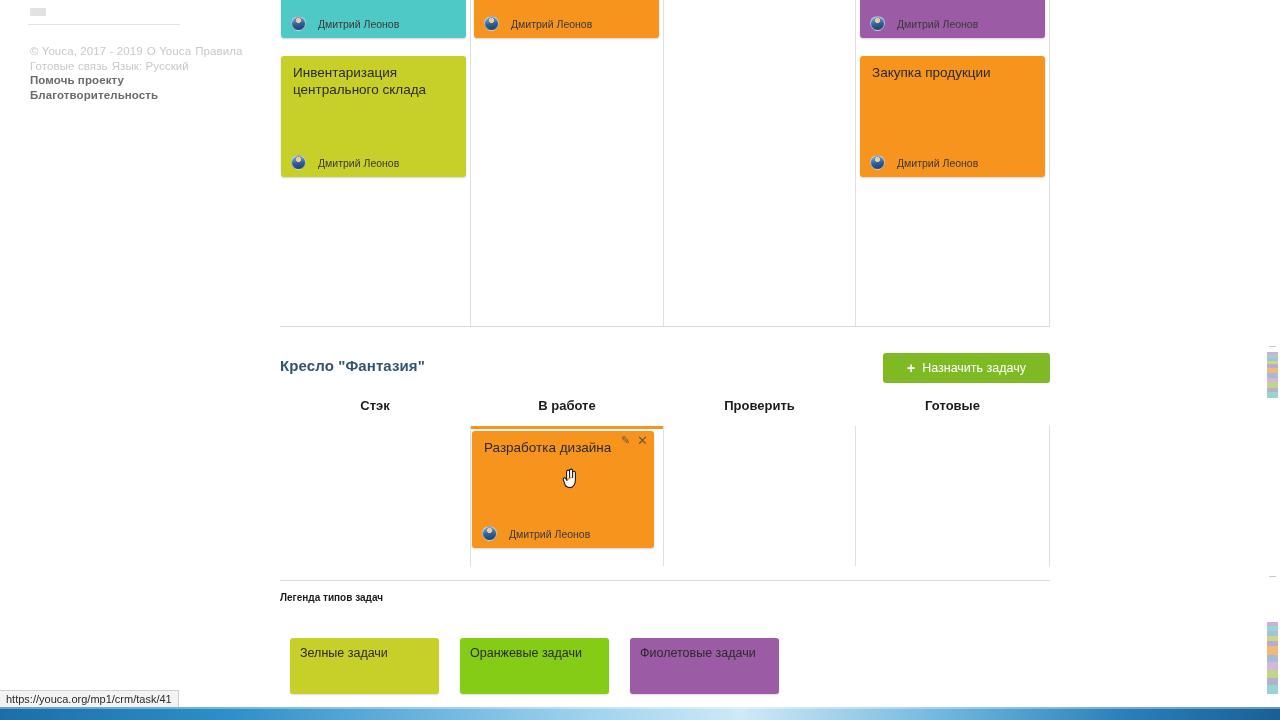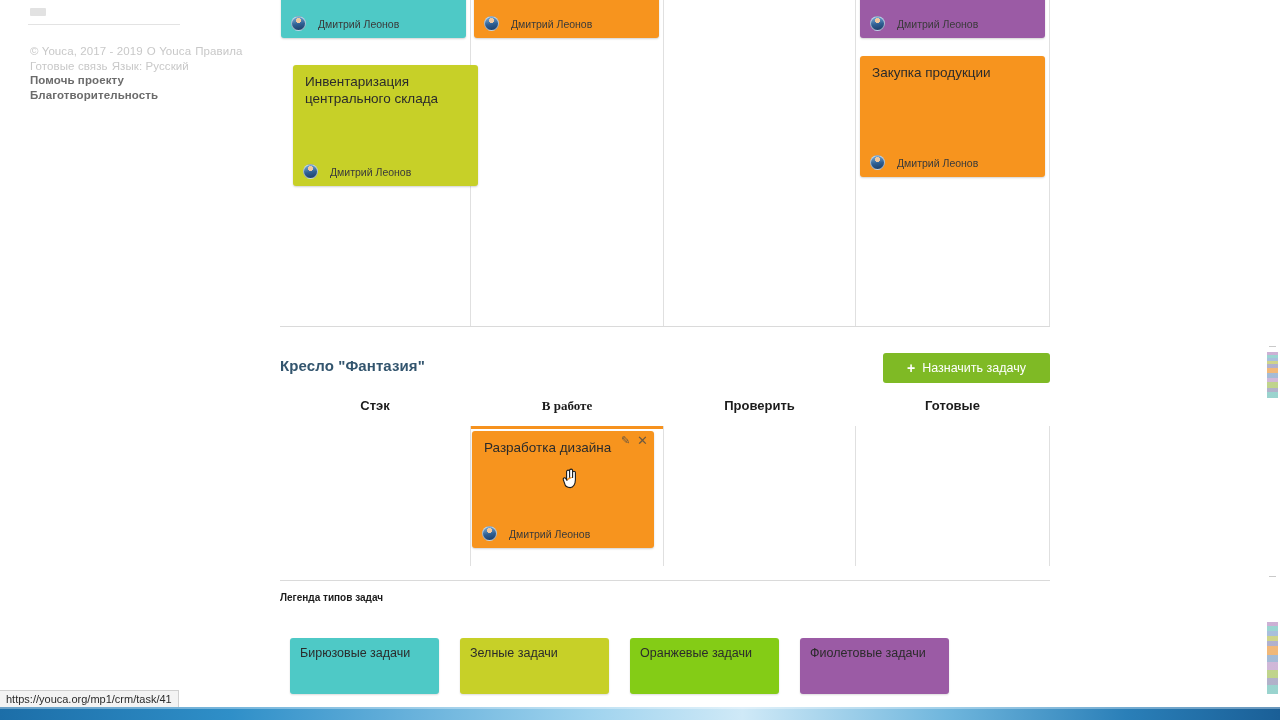--- a/index.html
+++ b/index.html
@@ -325,21 +325,21 @@
       <div class="col-divider" style="left:769px;"></div>
     </div>
 
     <div class="card" style="left:1px; top:-38px; width:185px; height:76px; background:#4ec9c6;">
       <div class="card-footer">
         <span class="avatar"></span>
         <span class="assignee">Дмитрий Леонов</span>
       </div>
     </div>
 
-    <div class="card" style="left:13px; top:56px; width:185px; height:121px; background:#c7d028;margin-top:9px;">
+    <div class="card" style="left:1px; top:56px; width:185px; height:121px; background:#c7d028;">
       <div class="card-title">Инвентаризация центрального склада</div>
       <div class="card-footer">
         <span class="avatar"></span>
         <span class="assignee">Дмитрий Леонов</span>
       </div>
     </div>
 
     <div class="card" style="left:194px; top:-38px; width:185px; height:76px; background:#f7941e;">
       <div class="card-footer">
         <span class="avatar"></span>
@@ -370,21 +370,21 @@
     <div class="board-head">
       <div class="board-title">Кресло "Фантазия"</div>
       <button class="assign-btn">
         <span class="plus">+</span>
         <span>Назначить задачу</span>
       </button>
     </div>
 
     <div class="col-headers">
       <div class="col-header" style="left:0px;   width:190px;">Стэк</div>
-      <div class="col-header" style="left:191px; width:192px;font-family:Liberation Serif, serif;">В работе</div>
+      <div class="col-header" style="left:191px; width:192px;">В работе</div>
       <div class="col-header" style="left:384px; width:191px;">Проверить</div>
       <div class="col-header" style="left:576px; width:193px;">Готовые</div>
     </div>
 
     <div class="col-area">
       <div class="col-divider" style="left:190px;"></div>
       <div class="col-divider" style="left:383px;"></div>
       <div class="col-divider" style="left:575px;"></div>
       <div class="col-divider" style="left:769px;"></div>
 
@@ -402,23 +402,20 @@
         </div>
       </div>
     </div>
   </div>
 
   <div class="hr" style="top:580px;"></div>
 
   <div class="legend">
     <div class="legend-title">Легенда типов задач</div>
     <div class="legend-items">
-      <div class="legend-chip" style="background:#4ec9c6;">
-        <span>Бирюзовые задачи</span>
-      </div>
       <div class="legend-chip" style="background:#c7d028;">
         <span>Зелные задачи</span>
       </div>
       <div class="legend-chip" style="background:#84cc16;">
         <span>Оранжевые задачи</span>
       </div>
       <div class="legend-chip" style="background:#9b5ba5;">
         <span>Фиолетовые задачи</span>
       </div>
     </div>

